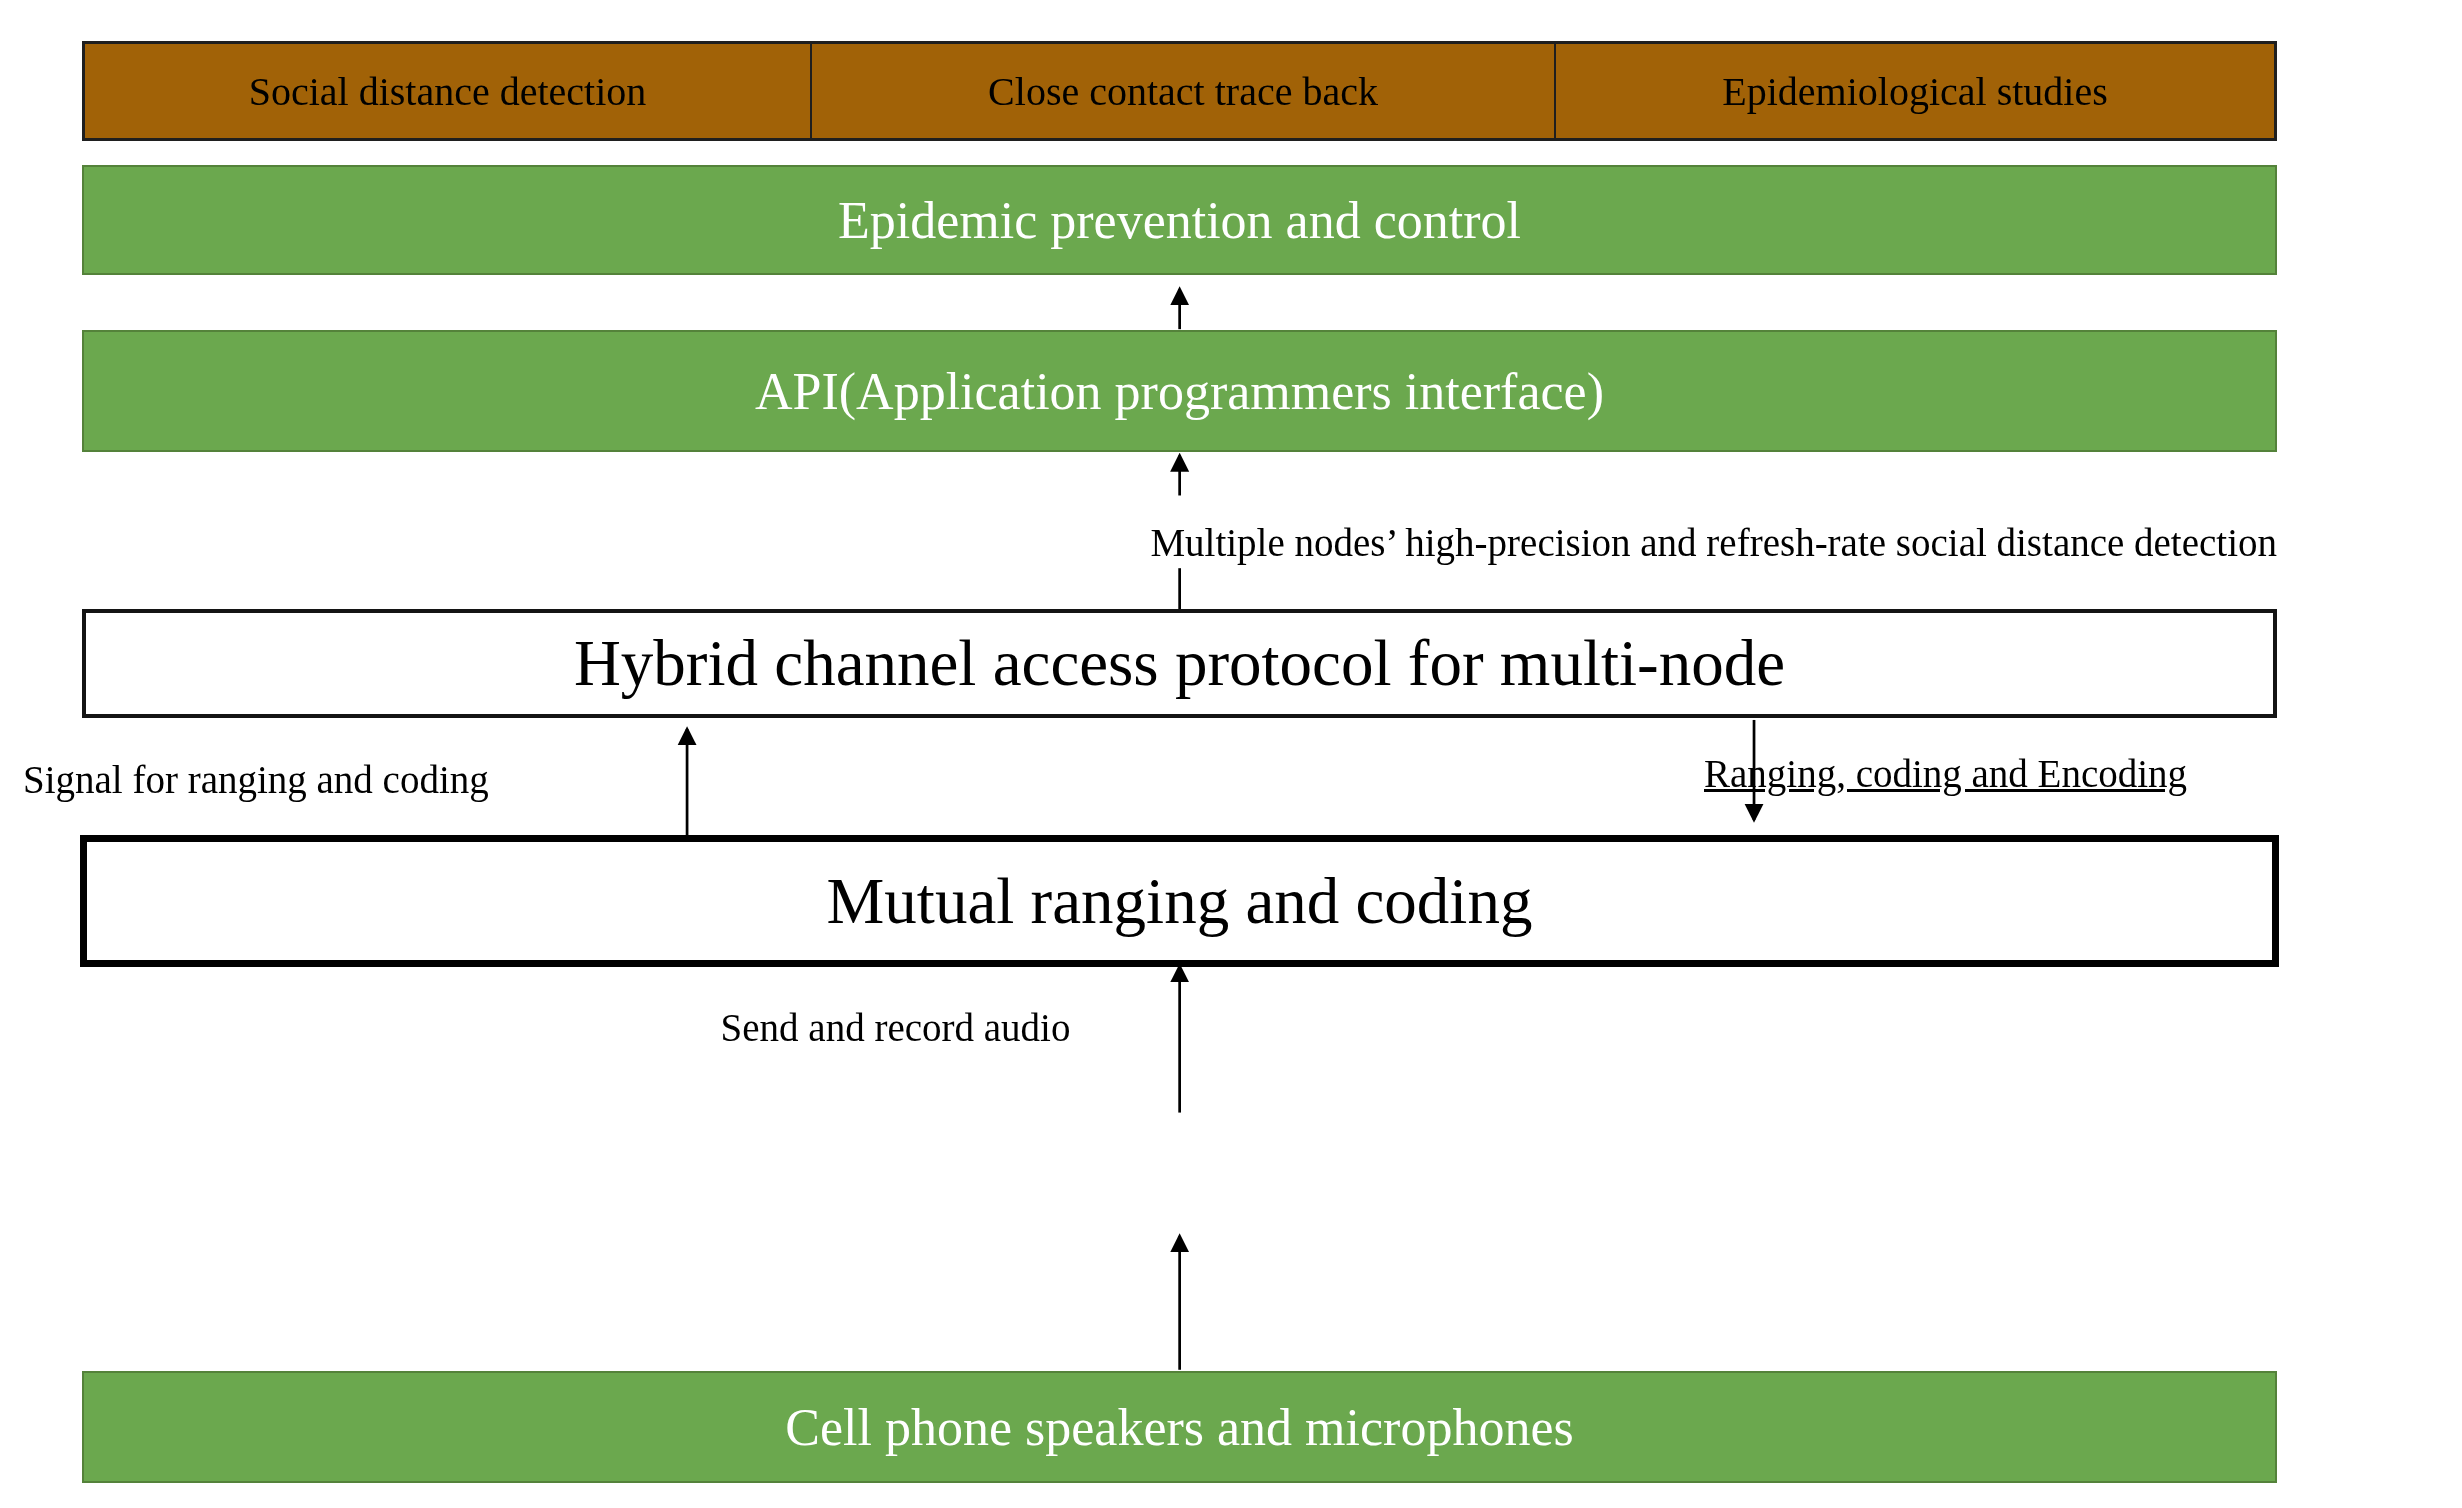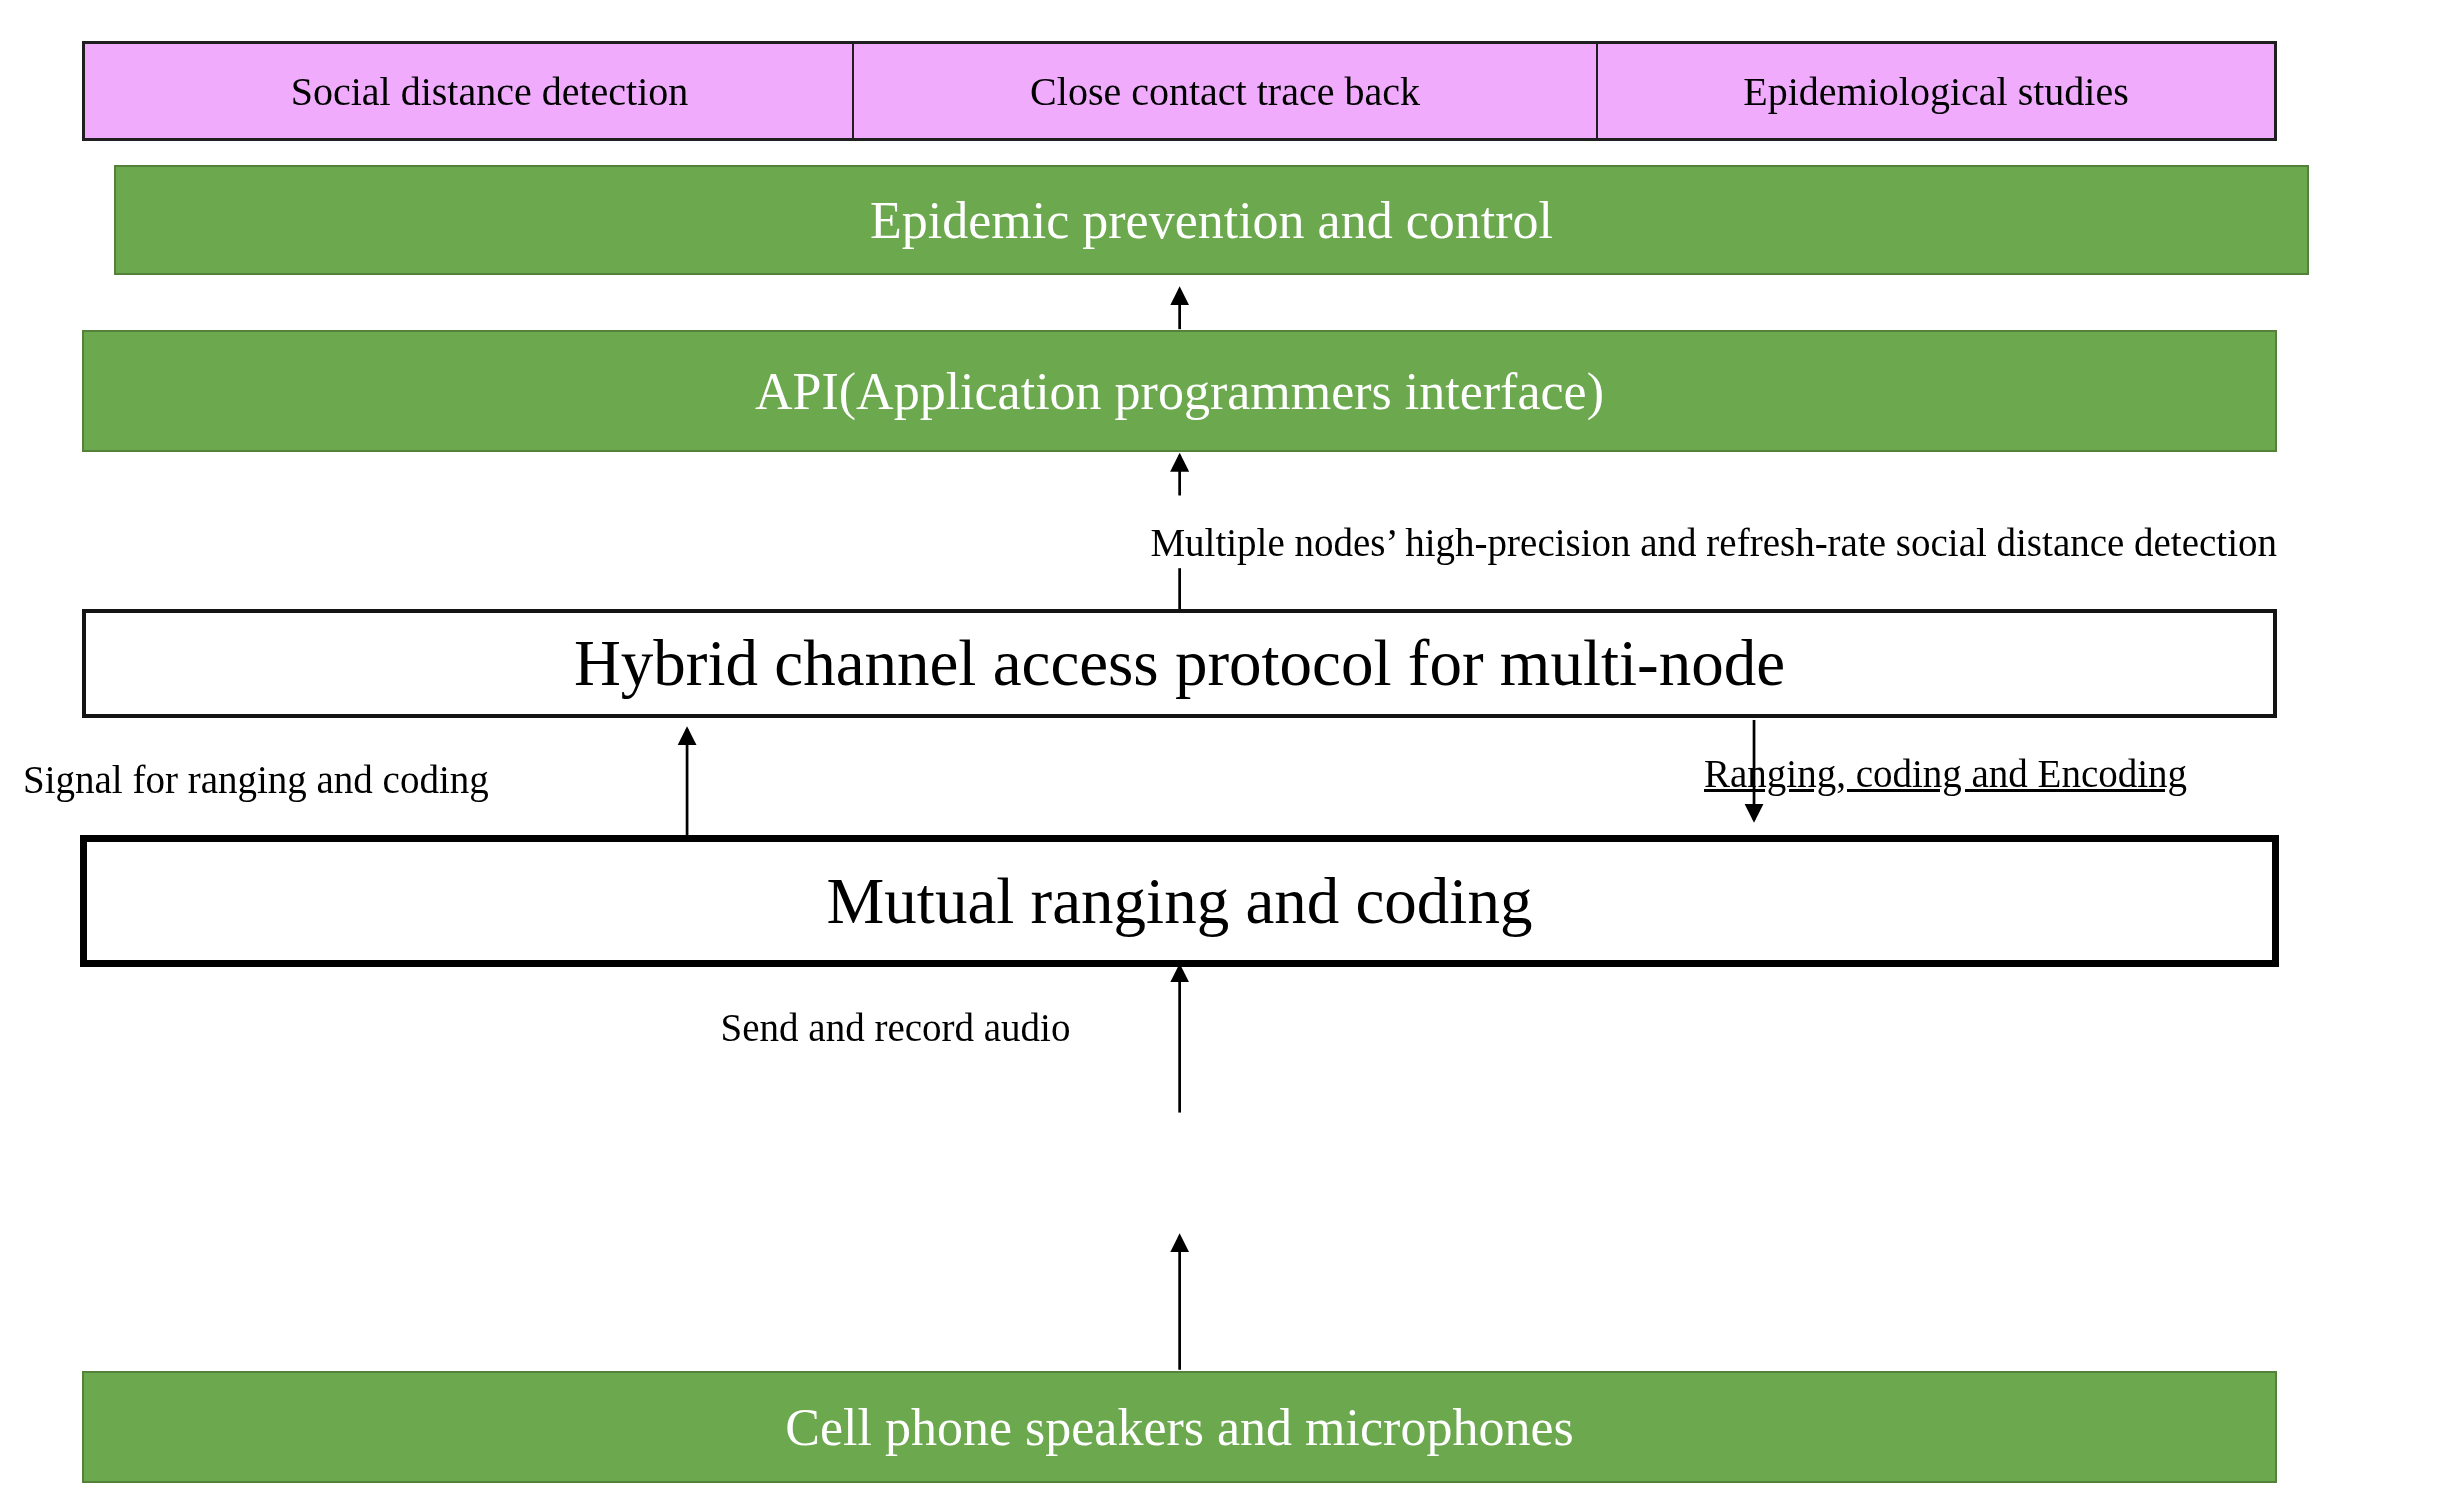--- a/index.html
+++ b/index.html
@@ -6,29 +6,29 @@
   .canvas{
     position:relative;width:2462px;height:1509px;background:#ffffff;
     font-family:"Liberation Serif","DejaVu Serif",serif;overflow:hidden;
   }
   .overlay{position:absolute;left:0;top:0;width:2462px;height:1509px;pointer-events:none;}
   .bar{position:absolute;left:82px;width:2195px;box-sizing:border-box;
        display:flex;align-items:center;justify-content:center;text-align:center;}
   .green{background:#6BA84E;border:2.7px solid #54823A;color:#ffffff;font-size:52px;}
   .whitebox{background:#ffffff;border:4.5px solid #141414;color:#000000;font-size:65px;}
   .toprow{position:absolute;left:82px;top:41px;width:2195px;height:100px;box-sizing:border-box;
-          border:3.6px solid #1f1f1f;display:flex;background:#f0abfc;padding-left:42px;}
+          border:3.6px solid #1f1f1f;display:flex;background:#a16207;}
   .cell{display:flex;align-items:center;justify-content:center;text-align:center;
         font-size:40px;color:#000000;box-sizing:border-box;}
   .cell.c1{flex:0 0 727px;border-right:2.7px solid #1f1f1f;}
   .cell.c2{flex:0 0 744px;border-right:2.7px solid #1f1f1f;}
   .cell.c3{flex:1 1 auto;border-radius:25px;}
   .note{position:absolute;color:#000000;font-size:39px;white-space:nowrap;}
   .note.center{text-align:center;white-space:normal;}
-  #box-epidemic{top:165px;height:110px;margin-left:32px;}
+  #box-epidemic{top:165px;height:110px;}
   #box-api{top:330px;height:122px;}
   #label-multinode{left:82px;top:520px;width:2195px;text-align:right;}
   #box-hybrid{top:609px;height:109px;}
   #label-signal{left:23px;top:757px;}
   #label-ranging{left:1704px;top:751px;text-decoration:underline;}
   #box-mutual{left:80px;top:835px;width:2199px;height:132px;border-width:7.3px;border-color:#000000;}
   #label-audio{left:623px;top:1005px;width:545px;text-align:center;}
   #box-mobile{top:1113px;height:109px;}
   #box-cellphone{top:1371px;height:112px;}
 </style>

